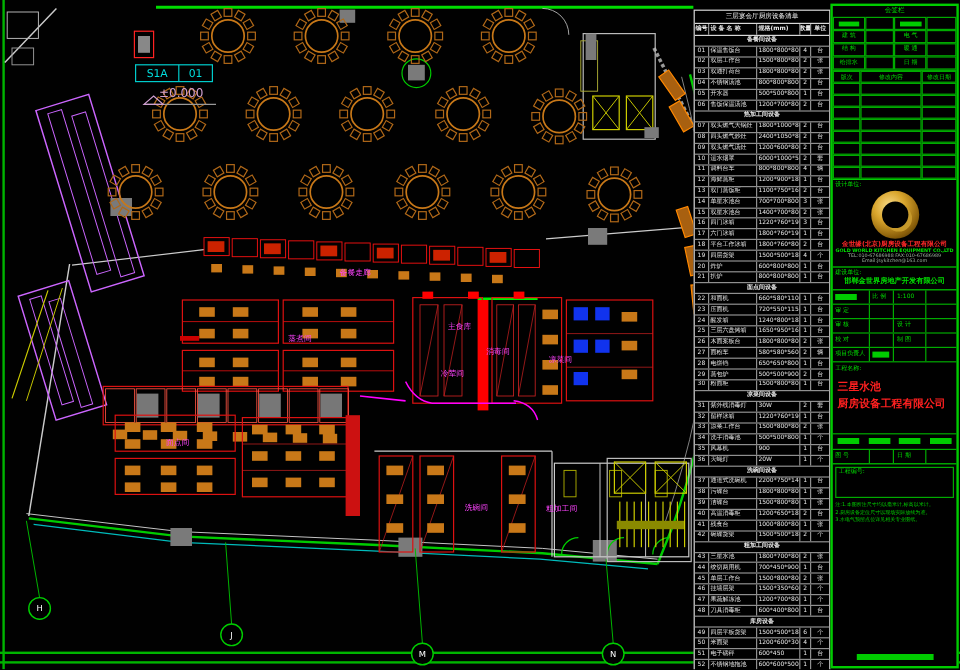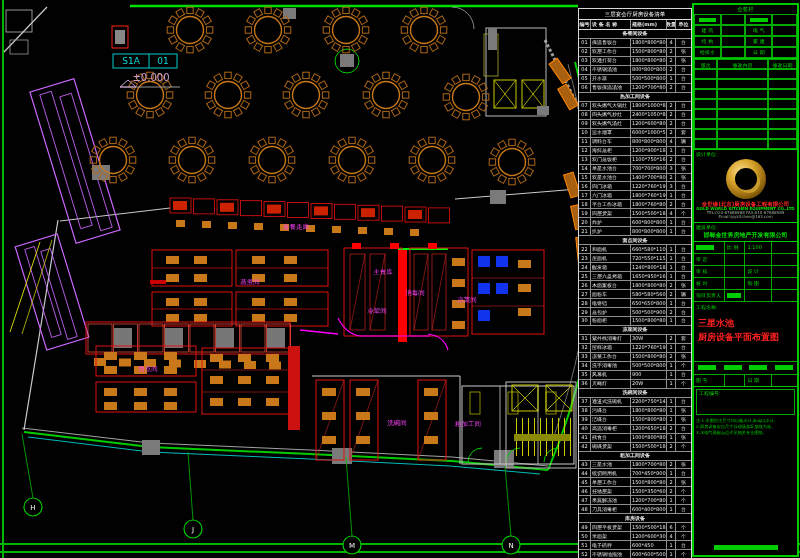--- a/index.html
+++ b/index.html
@@ -1080,21 +1080,21 @@
             <span class="gblock" style="width:14px;height:5px;"></span>
           </div>
         <div class="fc f26"></div>
         <div class="fc f24"></div>
       </div>
       <div class="fr" style="border-bottom:none;">
         <div class="fc" style="width:100%;border-right:none;">工程名称:</div>
       </div>
       <div class="dwg-box">
         <div class="dwg-line">三星水池</div>
-        <div class="dwg-line">厨房设备平面布置图</div>
+        <div class="dwg-line">厨房设备工程有限公司</div>
       </div>
       <div class="sig-row">
         <span class="gblock"></span>
           <span class="gblock"></span>
           <span class="gblock"></span>
           <span class="gblock"></span>
       </div>
       <div class="fr" style="border-bottom:none;">
         <div class="fc f30">图 号</div>
         <div class="fc f20"></div>

